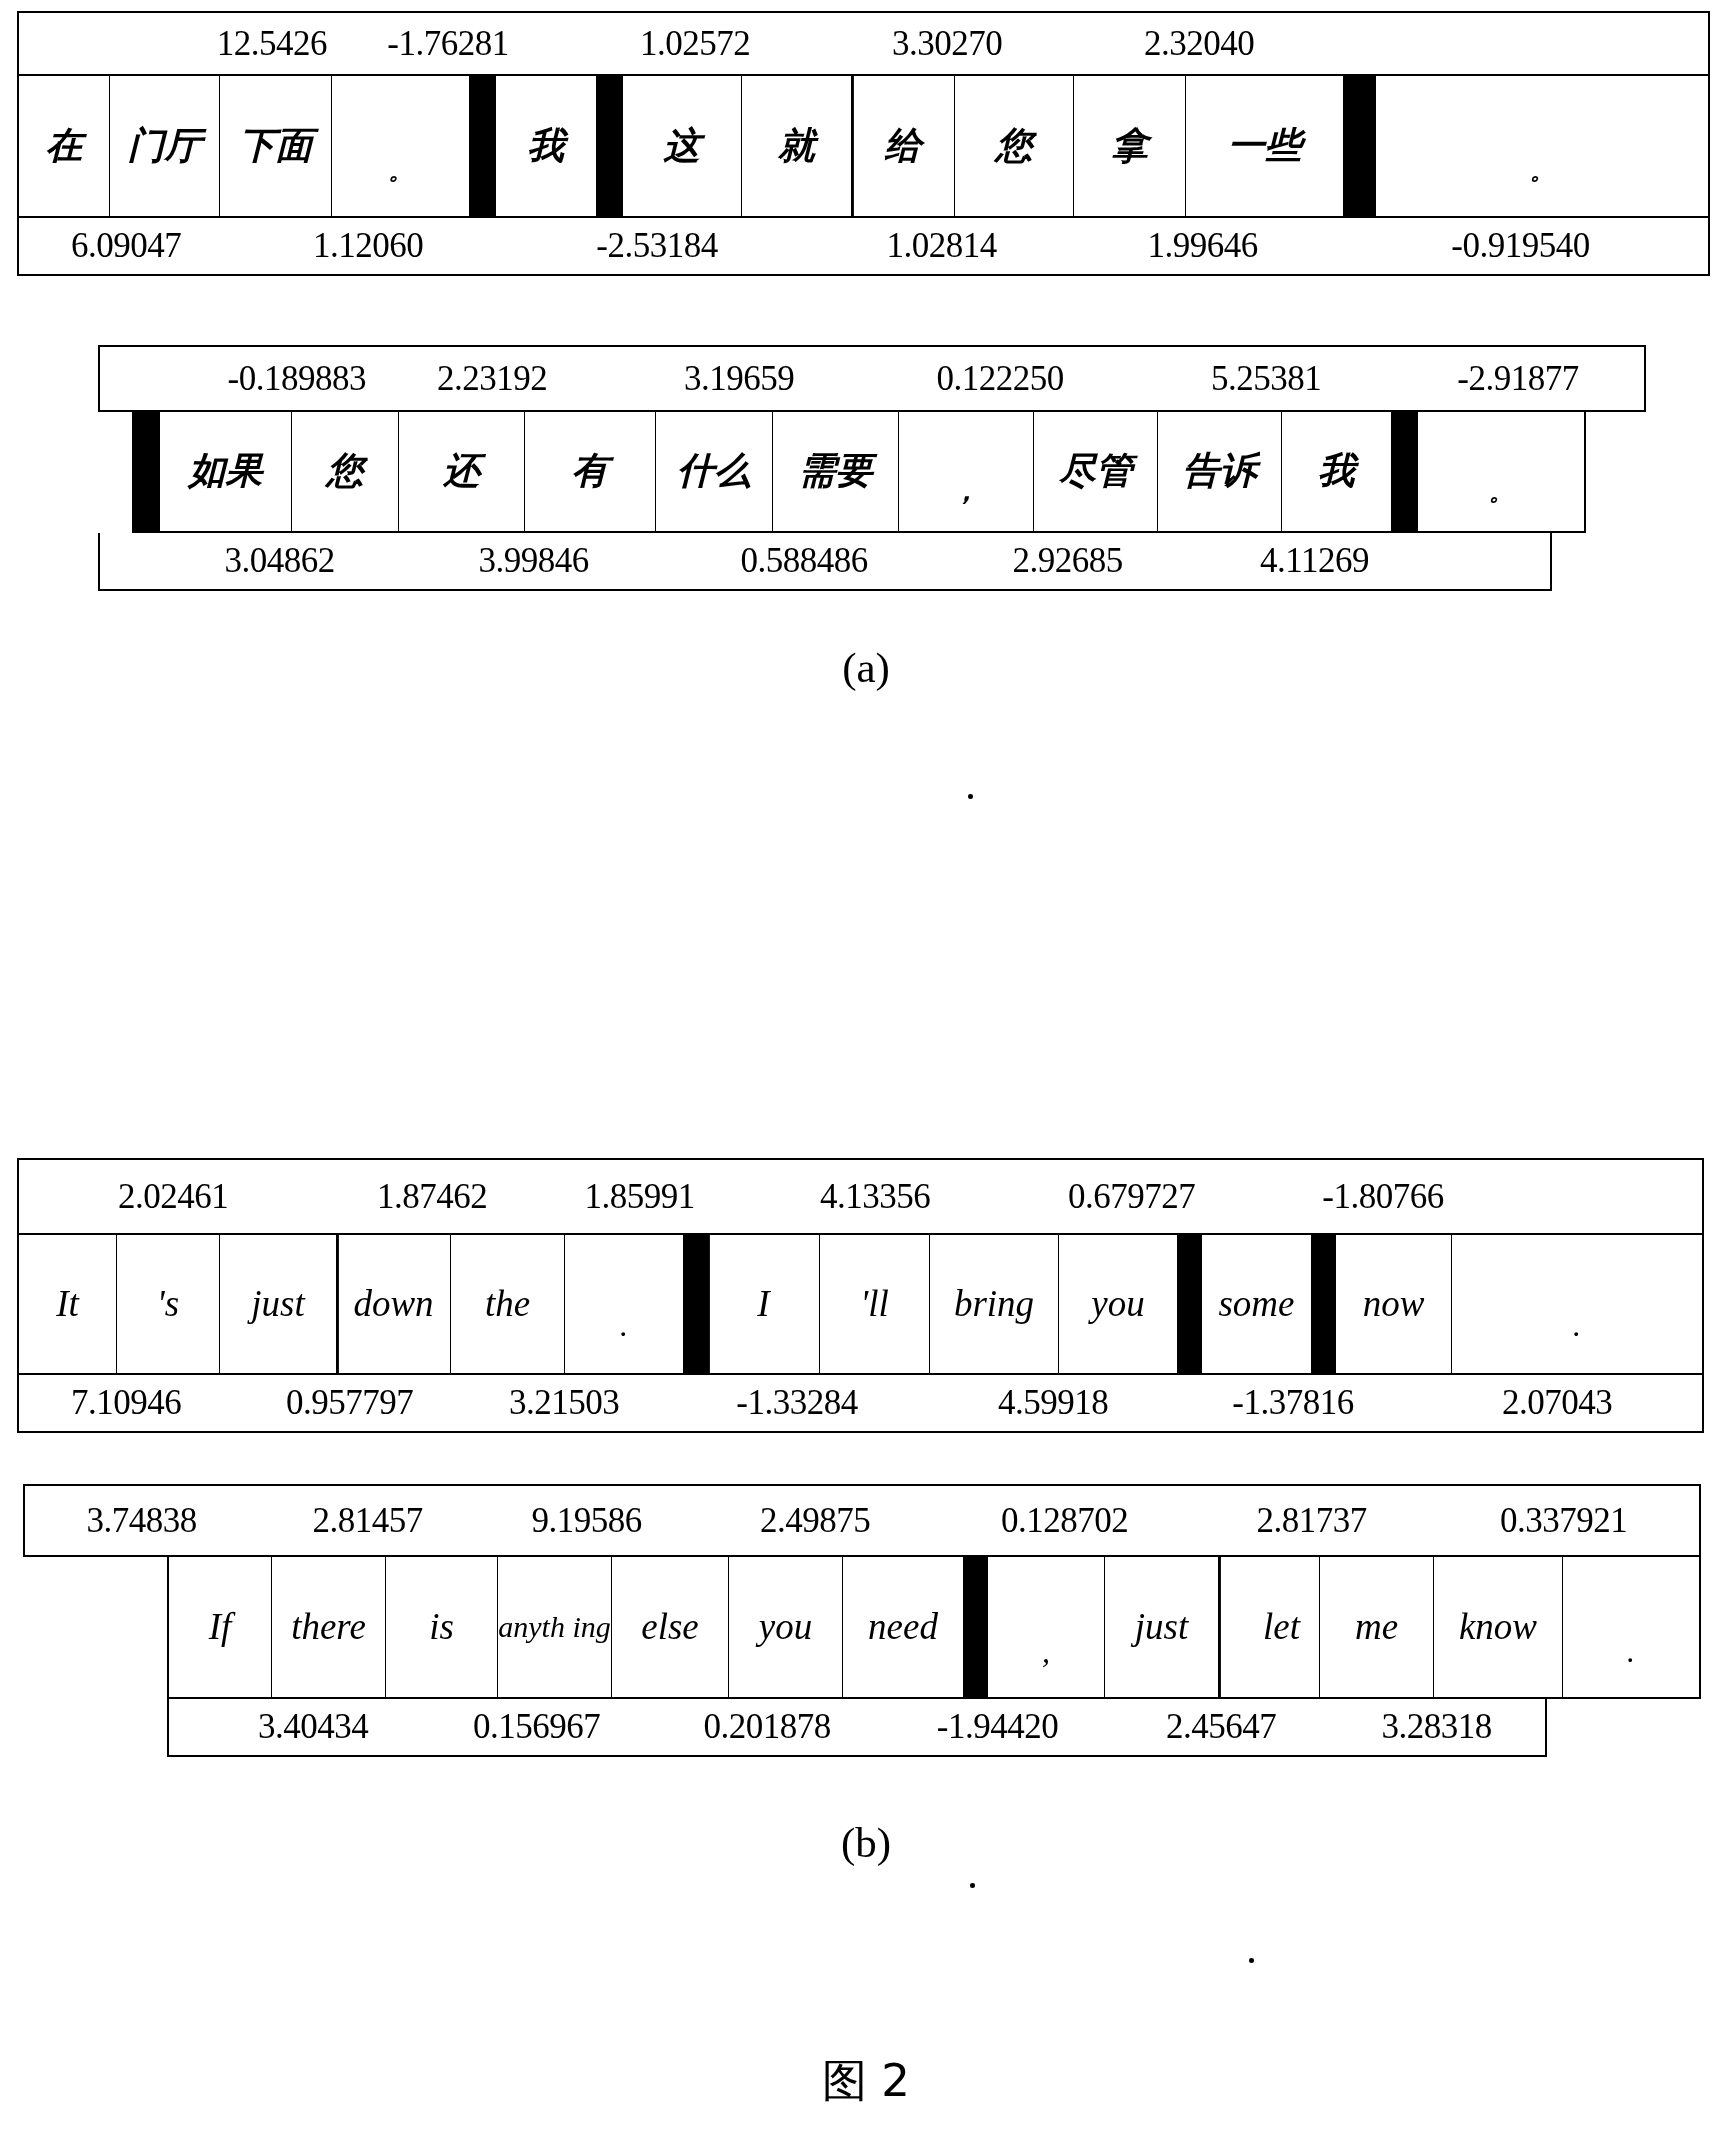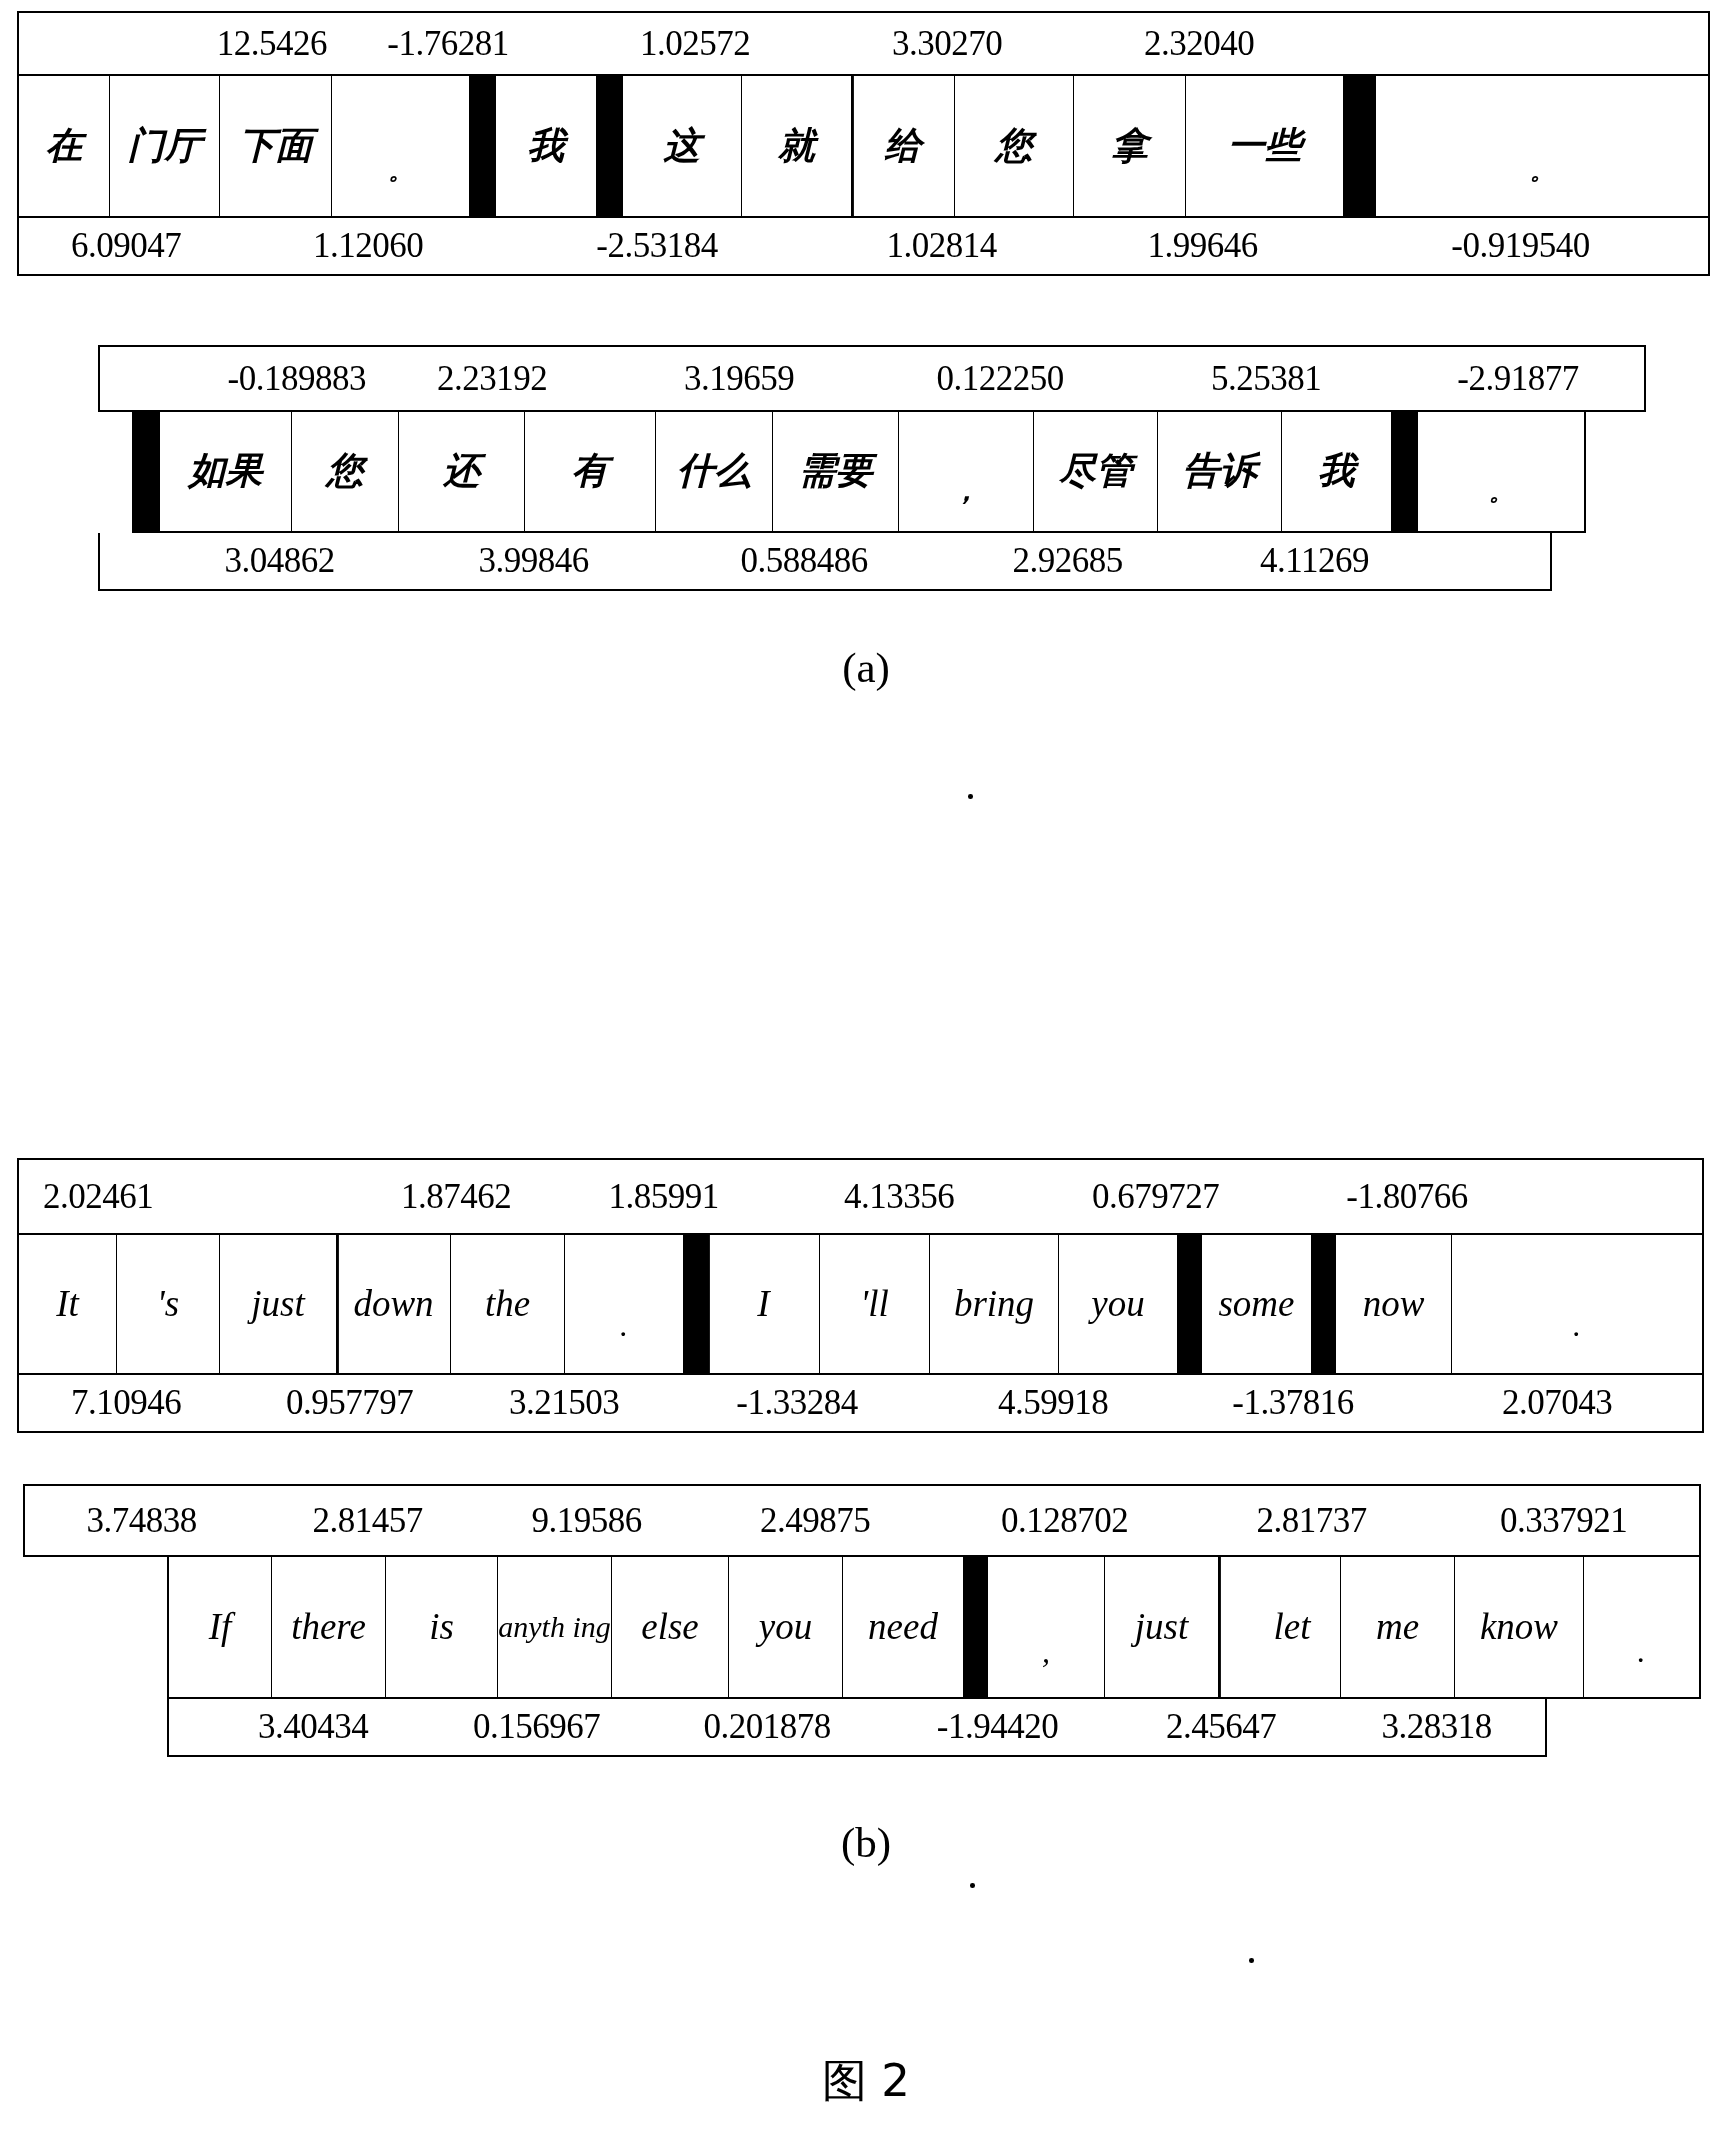--- a/index.html
+++ b/index.html
@@ -191,21 +191,21 @@
 
   <div class="sub-label" style="left:0; top:643px; width:1732px;">(a)</div>
 
   <div class="tiny-dot" style="left:968px; top:794px;"></div>
   <div class="tiny-dot" style="left:970px; top:1883px;"></div>
   <div class="tiny-dot" style="left:1249px; top:1958px;"></div>
 
   <div class="block" style="left:17px; top:1158px; width:1687px;">
 
     <div class="num-band no-bottom" style="height:75px;">
-      <div class="num-cell" style="width:308px; text-align:left;padding-left:24px;">2.02461</div>
+      <div class="num-cell" style="width:308px; text-align:center;">2.02461</div>
       <div class="num-cell" style="width:210px;">1.87462</div>
       <div class="num-cell" style="width:205px;">1.85991</div>
       <div class="num-cell" style="width:266px;">4.13356</div>
       <div class="num-cell" style="width:247px;">0.679727</div>
       <div class="num-cell" style="width:256px;">-1.80766</div>
       <div style="flex:1 1 auto;"></div>
     </div>
 
     <div class="tok-band" style="height:142px;">
       <div class="tok-cell" style="width:98px;">It</div>
@@ -253,21 +253,21 @@
       <div class="tok-cell" style="width:103px;">If</div>
       <div class="tok-cell" style="width:114px;">there</div>
       <div class="tok-cell" style="width:112px;">is</div>
       <div class="tok-cell wrap" style="width:114px;">anyth ing</div>
       <div class="tok-cell" style="width:117px;">else</div>
       <div class="tok-cell" style="width:114px;">you</div>
       <div class="tok-cell" style="width:121px;">need</div>
       <div class="tok-cell bar" style="width:24px;"></div>
       <div class="tok-cell" style="width:117px; font-size:32px; align-items:flex-end; padding-bottom:28px;">,</div>
       <div class="tok-cell" style="width:114px;">just</div>
-      <div class="tok-cell dbl" style="width:122px;padding-left:25px;">let</div>
+      <div class="tok-cell dbl" style="width:101px;padding-left:25px;">let</div>
       <div class="tok-cell" style="width:114px;">me</div>
       <div class="tok-cell" style="width:129px;">know</div>
       <div class="tok-cell" style="flex:1 1 auto; font-size:32px; align-items:flex-end; padding-bottom:28px;">.</div>
     </div>
 
     <div class="num-band no-top" style="height:58px; margin-left:144px; width:1380px;">
       <div style="width:37px;"></div>
       <div class="num-cell" style="width:214px;">3.40434</div>
       <div class="num-cell" style="width:233px;">0.156967</div>
       <div class="num-cell" style="width:228px;">0.201878</div>

